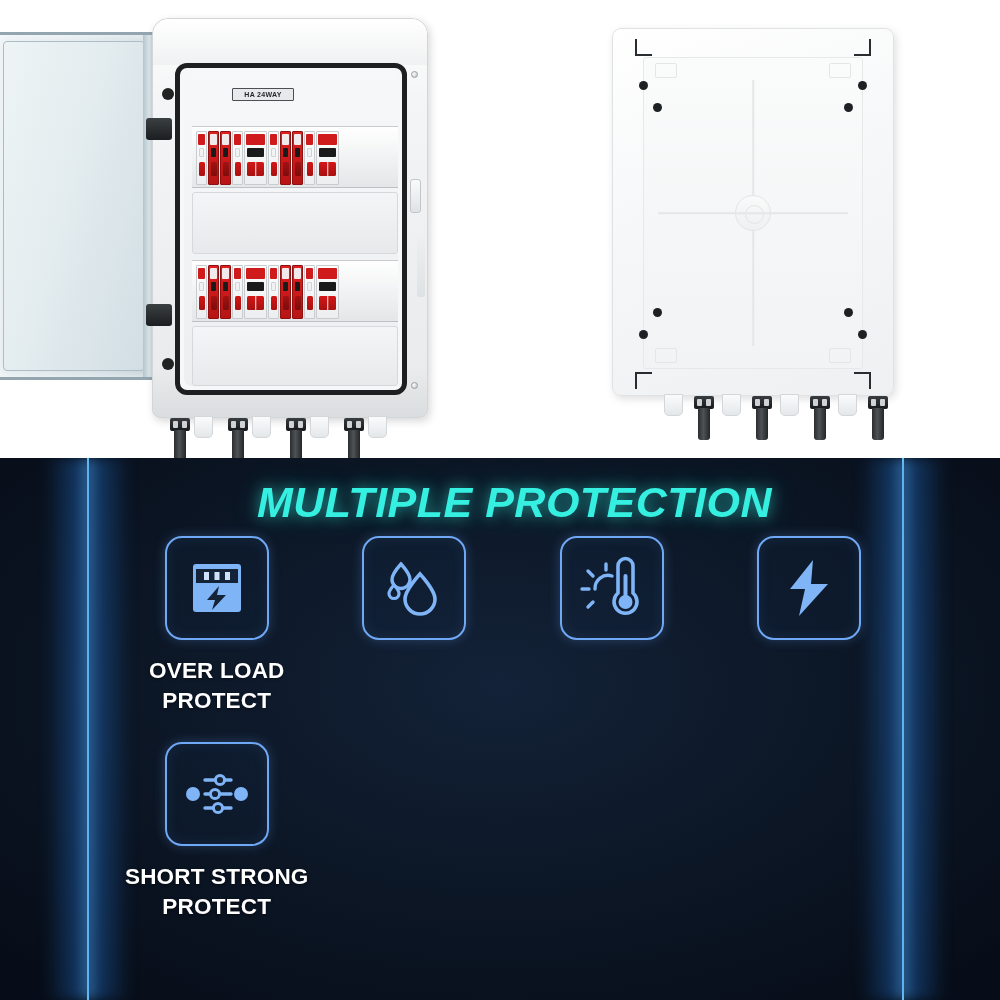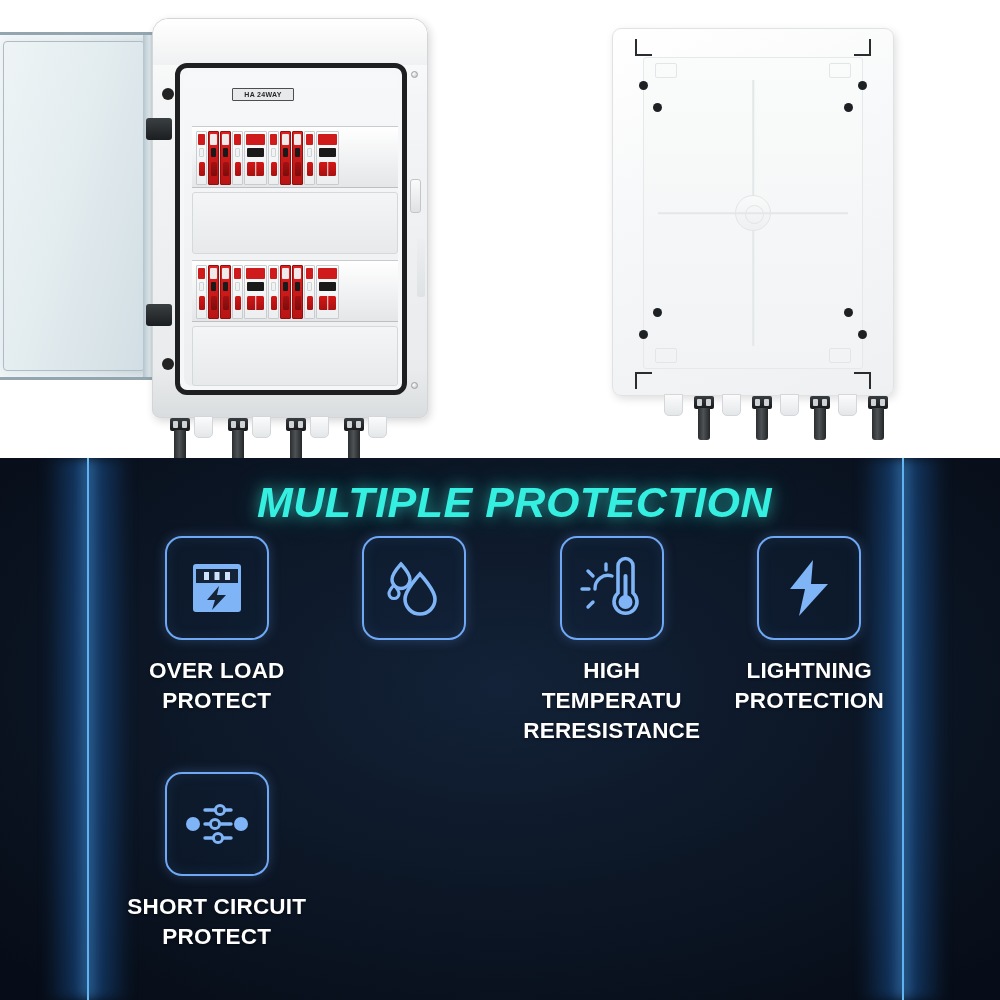--- a/index.html
+++ b/index.html
@@ -523,47 +523,43 @@
             <line x1="9" y1="33" x2="2" y2="33"></line>
             <line x1="13" y1="20" x2="8" y2="15"></line>
             <line x1="26" y1="14" x2="26" y2="8"></line>
             <line x1="13" y1="46" x2="8" y2="51"></line>
           </g>
           <path d="M38 10 a7.5 7.5 0 0 1 15 0 v27 a11.5 11.5 0 1 1 -15 0 Z" fill="none" stroke="#7fb4f7" stroke-width="3.6"></path>
           <circle cx="45.5" cy="46" r="7" fill="#7fb4f7"></circle>
           <rect x="43.5" y="18" width="4" height="24" rx="2" fill="#7fb4f7"></rect>
         </svg>
       </div>
-      <div class="cell-label">HIGH TEMPERATU
-RERESISTANCE</div>
     </div>
 
     <div class="cell">
       <div class="icon-box">
         <svg width="64" height="64" viewBox="0 0 64 64">
           <path d="M36 4 L13 33 L28 33 L22 60 L51 28 L34 28 Z" fill="#7fb4f7"></path>
         </svg>
       </div>
-      <div class="cell-label">LIGHTNING
-PROTECTION</div>
     </div>
 
     <div class="cell">
       <div class="icon-box">
         <svg width="64" height="64" viewBox="0 0 64 64">
           <circle cx="8" cy="32" r="7" fill="#7fb4f7"></circle>
           <circle cx="56" cy="32" r="7" fill="#7fb4f7"></circle>
           <g stroke="#7fb4f7" stroke-width="3.4" stroke-linecap="round">
             <line x1="20" y1="18" x2="46" y2="18"></line>
             <line x1="20" y1="32" x2="46" y2="32"></line>
             <line x1="20" y1="46" x2="46" y2="46"></line>
           </g>
           <circle cx="35" cy="18" r="4.6" fill="#142338" stroke="#7fb4f7" stroke-width="3"></circle>
           <circle cx="30" cy="32" r="4.6" fill="#142338" stroke="#7fb4f7" stroke-width="3"></circle>
           <circle cx="33" cy="46" r="4.6" fill="#142338" stroke="#7fb4f7" stroke-width="3"></circle>
         </svg>
       </div>
-      <div class="cell-label">SHORT CIRCUIT
+      <div class="cell-label">SHORT STRONG
 PROTECT</div>
     </div>
 
   </div>
 </div>
 
 </body></html>

